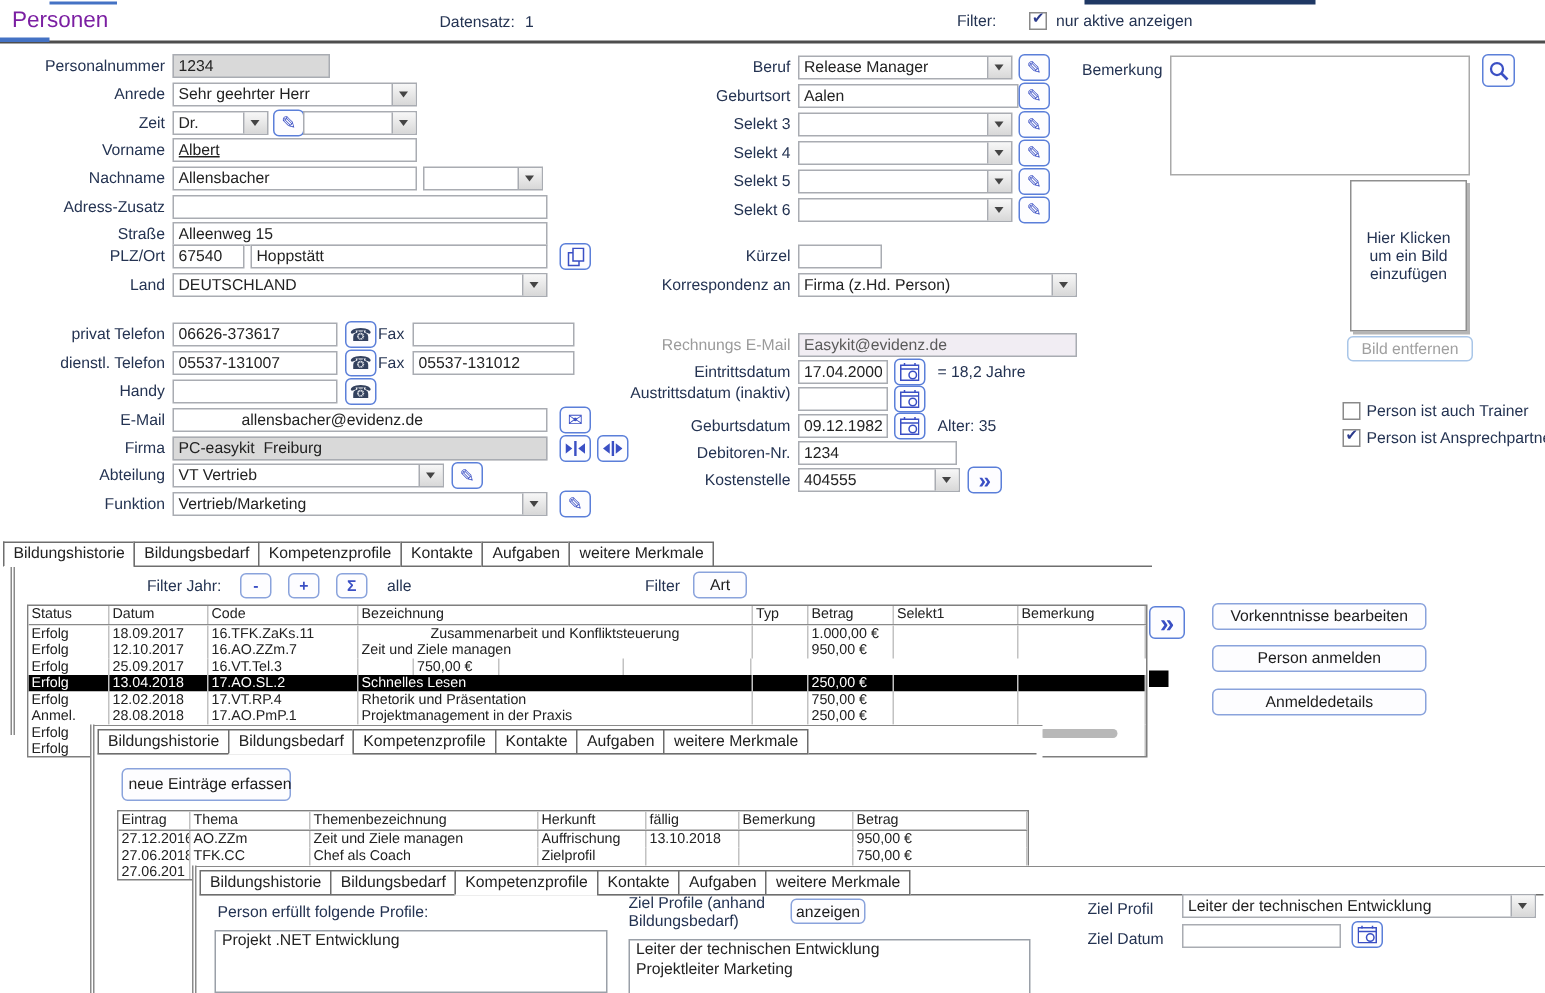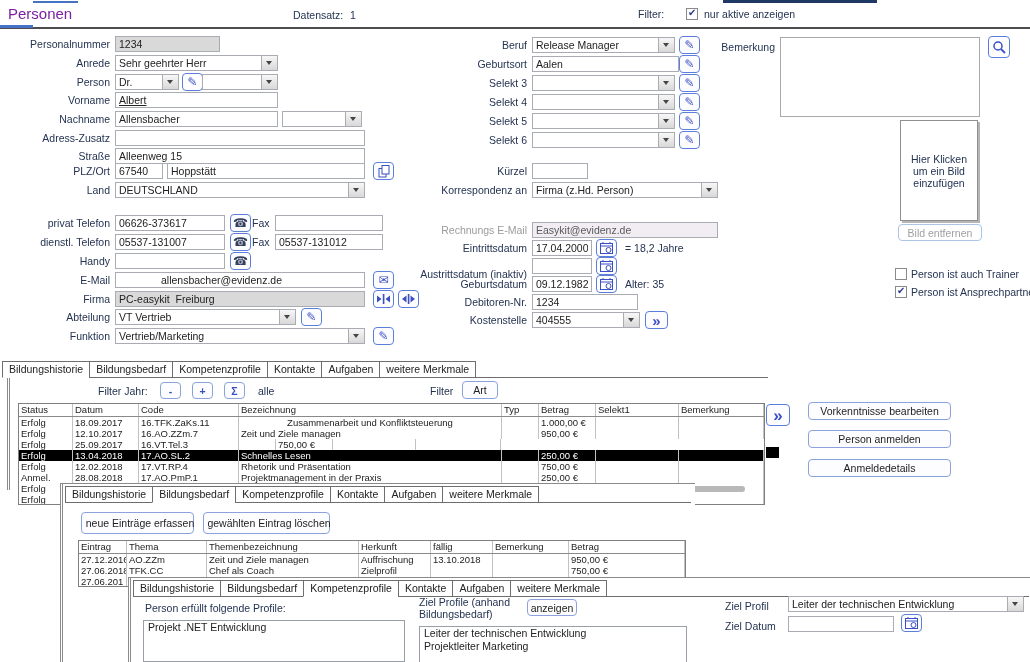--- a/index.html
+++ b/index.html
@@ -71,21 +71,21 @@
 
   <div class="lbl" style="left:0;top:36px;">Personalnummer</div>
   <input class="tb gray" style="left: 115px; top: 36px; width: 105px;" value="1234">
 
   <div class="lbl" style="left:0;top:55px;">Anrede</div>
   <div class="combo" style="left:115px;top:55px;width:163px;">
     <span class="cval">Sehr geehrter Herr</span>
       <span class="dd"></span>
   </div>
 
-  <div class="lbl" style="left:0;top:74px;">Person</div>
+  <div class="lbl" style="left:0;top:74px;">Zeit</div>
   <div class="combo" style="left:115px;top:74px;width:64px;">
     <span class="cval">Dr.</span>
       <span class="dd"></span>
   </div>
   <div class="ibtn" style="left:182px;top:73px;">
       <span class="icn">✎</span>
     </div>
   <div class="combo" style="left:202px;top:74px;width:76px;">
     <span class="cval"></span>
       <span class="dd"></span>
@@ -258,21 +258,21 @@
     <svg width="13" height="12" viewBox="0 0 13 12">
         <rect x="0.5" y="1.5" width="12" height="10" fill="#fff" stroke="#3a4fc4"></rect>
         <line x1="0.5" y1="4" x2="12.5" y2="4" stroke="#3a4fc4"></line>
         <line x1="3" y1="0" x2="3" y2="2" stroke="#3a4fc4"></line>
         <line x1="10" y1="0" x2="10" y2="2" stroke="#3a4fc4"></line>
         <circle cx="8.5" cy="8" r="2.5" fill="none" stroke="#3a4fc4"></circle>
       </svg>
   </div>
   <div class="cblbl" style="left:625px;top:240px;">= 18,2 Jahre</div>
 
-  <div class="mlbl" style="left:375px;top:266px;">Austrittsdatum (inaktiv)</div>
+  <div class="mlbl" style="left:375px;top:254px;">Austrittsdatum (inaktiv)</div>
   <input class="tb" style="left: 532px; top: 258px; width: 60px;" value="">
   <div class="ibtn" style="left:596px;top:257px;">
     <svg width="13" height="12" viewBox="0 0 13 12">
         <rect x="0.5" y="1.5" width="12" height="10" fill="#fff" stroke="#3a4fc4"></rect>
         <line x1="0.5" y1="4" x2="12.5" y2="4" stroke="#3a4fc4"></line>
         <line x1="3" y1="0" x2="3" y2="2" stroke="#3a4fc4"></line>
         <line x1="10" y1="0" x2="10" y2="2" stroke="#3a4fc4"></line>
         <circle cx="8.5" cy="8" r="2.5" fill="none" stroke="#3a4fc4"></circle>
       </svg>
   </div>
@@ -446,30 +446,20 @@
         <div class="tab">Kontakte</div>
         <div class="tab">Aufgaben</div>
         <div class="tab">weitere Merkmale</div>
       </div>
     <div class="btn" style="left:18px;top:28px;width:113px;height:22px;">
       <svg width="11" height="11" viewBox="0 0 11 11">
           <rect x="4" y="0" width="3" height="11" fill="#3a4fc4"></rect>
           <rect x="0" y="4" width="11" height="3" fill="#3a4fc4"></rect>
         </svg>
       <span>neue Einträge erfassen</span>
-    </div>
-    <div class="btn" style="left:140px;top:28px;width:127px;height:22px;">
-      <svg width="11" height="13" viewBox="0 0 11 13">
-          <rect x="1.5" y="3" width="8" height="9.5" rx="1" fill="#7c89d6"></rect>
-          <rect x="0.5" y="1.5" width="10" height="1.5" fill="#7c89d6"></rect>
-          <rect x="3.5" y="0" width="4" height="1.5" fill="#7c89d6"></rect>
-          <line x1="4" y1="5" x2="4" y2="10.5" stroke="#fff"></line>
-          <line x1="7" y1="5" x2="7" y2="10.5" stroke="#fff"></line>
-        </svg>
-      <span>gewählten Eintrag löschen</span>
     </div>
     <div class="tablebox" style="left:15px;top:56px;width:608px;height:47px;">
         <div class="trow thead">
           <div class="tcell" style="width: 48px;">Eintrag</div>
           <div class="tcell" style="width: 80px;">Thema</div>
           <div class="tcell" style="width: 152px;">Themenbezeichnung</div>
           <div class="tcell" style="width: 72px;">Herkunft</div>
           <div class="tcell" style="width: 62px;">fällig</div>
           <div class="tcell" style="width: 76px;">Bemerkung</div>
           <div class="tcell" style="width: 116px;">Betrag</div>

